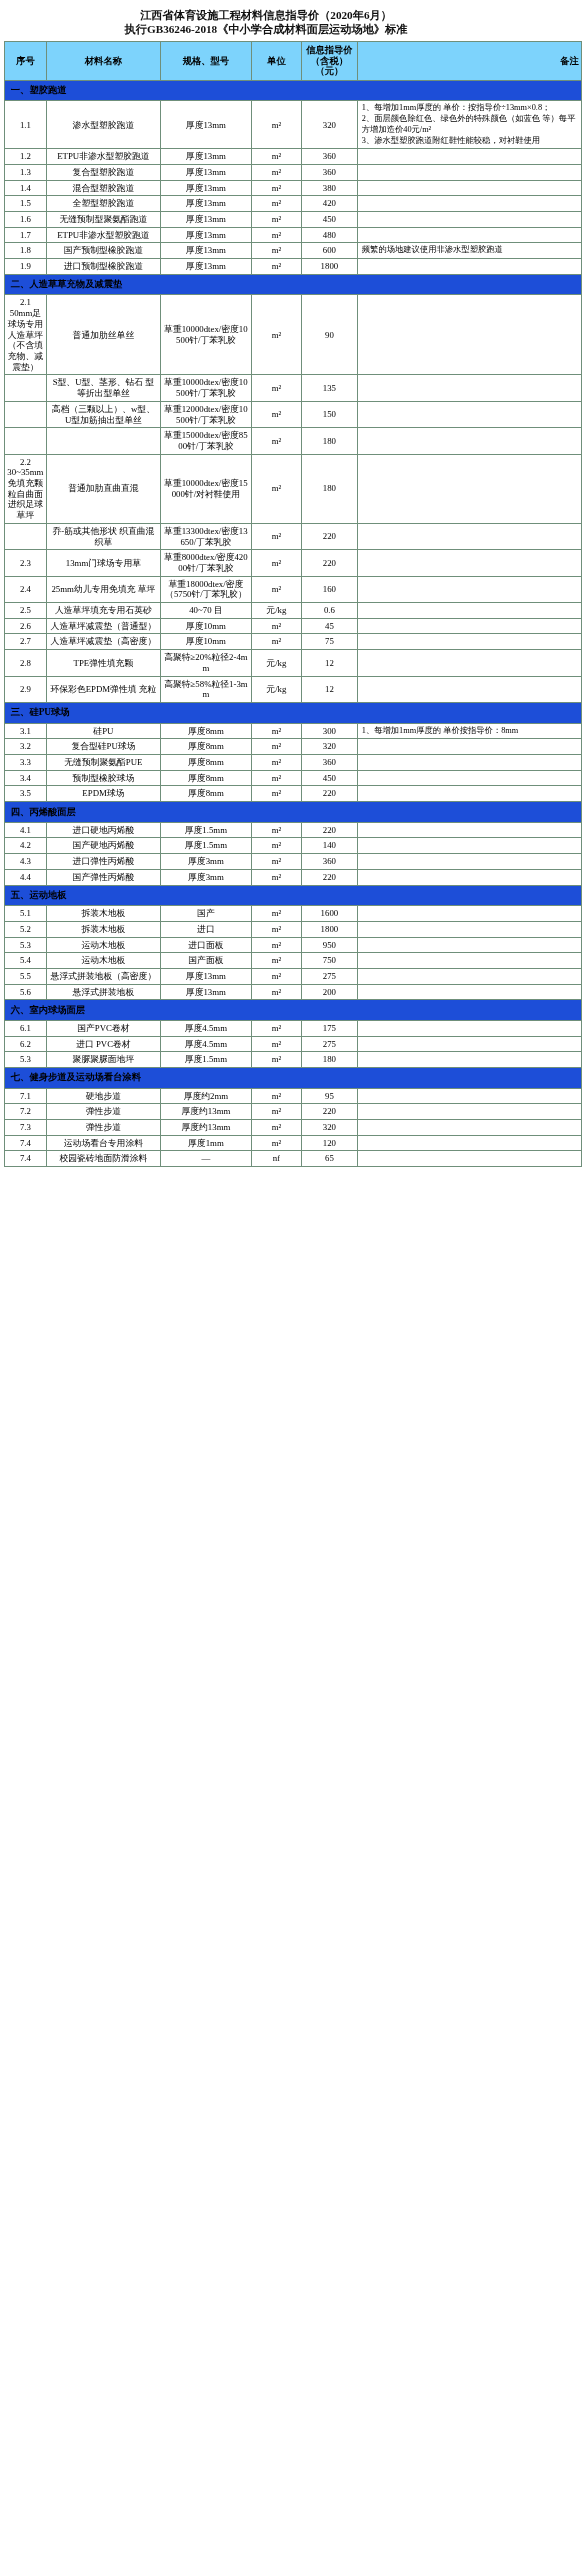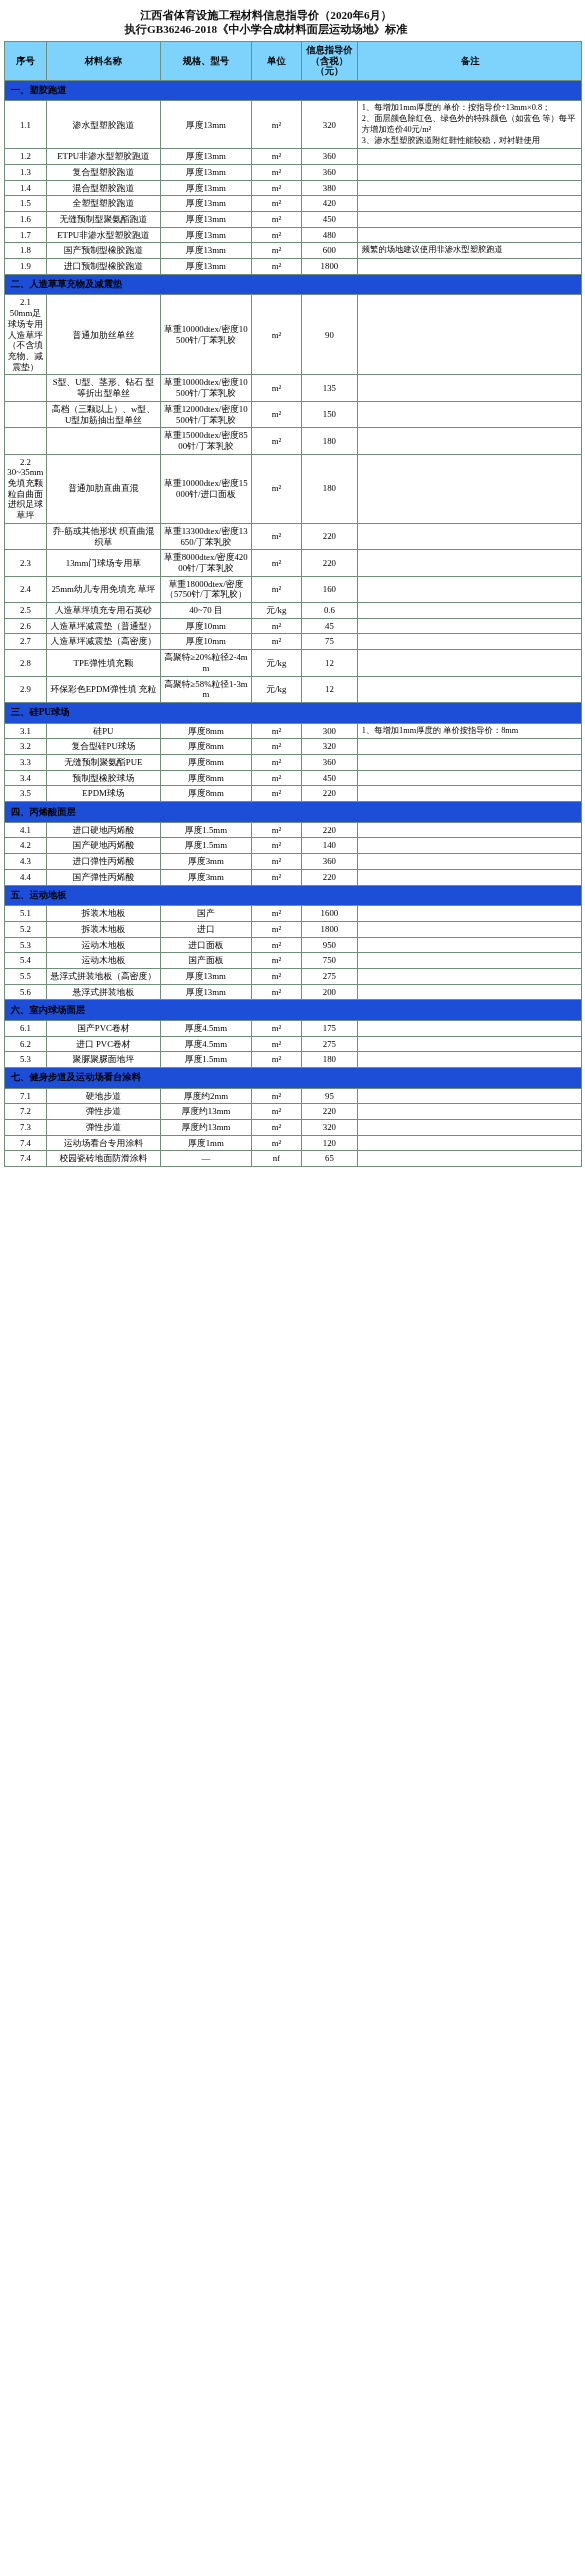--- a/index.html
+++ b/index.html
@@ -7,21 +7,21 @@
   .page{width:532px;height:2576px;position:relative;background:#fff;box-sizing:border-box;padding:5.9px 3.9px 0 3.9px;font-family:Liberation Serif, serif;}
   .title-block{text-align:center;font-weight:bold;font-size:11.2px;line-height:14.6px;color:#111;padding:2px 0 3.9px 0;}
   table{border-collapse:collapse;width:578px;table-layout:fixed;margin:0 auto;}
   td,th{border:1px solid #6f8f7a;font-size:8.8px;line-height:10.7px;padding:2px 2px;vertical-align:middle;word-break:break-all;}
   thead th{background:#7dd3fc;font-weight:bold;text-align:center;font-size:9.3px;padding:2.9px 2px;}
   .c0{width:37px;}
   .c1{width:109px;text-align:center;}
   .c2{width:86px;text-align:center;}
   .c3{width:45px;text-align:center;}
   .c4{width:51px;text-align:center;}
-  .c5{width:auto;text-align:center;padding-left:3.9px;}
+  .c5{width:auto;text-align:right;padding-left:3.9px;}
   tr.section td{background:#1d4ed8;font-weight:bold;text-align:left;padding-left:5.9px;font-size:9.3px;height:15.6px;}
   td.num{text-align:center;}
   td.center{text-align:center;}
   .remark{font-size:8.3px;line-height:10.7px;text-align:left;}
 </style>
 </head>
 <body>
 
 <div class="page">
 
@@ -148,21 +148,21 @@
           <td class="c0 num"></td>
           <td class="c1"></td>
           <td class="c2">草重15000dtex/密度8500针/丁苯乳胶</td>
           <td class="c3 center">m²</td>
           <td class="c4 center">180</td>
           <td class="c5 remark"></td>
         </tr>
         <tr>
           <td class="c0 num">2.2<br>30~35mm免填充颗粒自曲面进织足球草坪</td>
           <td class="c1">普通加肋直曲直混</td>
-          <td class="c2">草重10000dtex/密度15000针/进口面板</td>
+          <td class="c2">草重10000dtex/密度15000针/对衬鞋使用</td>
           <td class="c3 center">m²</td>
           <td class="c4 center">180</td>
           <td class="c5 remark"></td>
         </tr>
         <tr>
           <td class="c0 num"></td>
           <td class="c1">乔-筋或其他形状 织直曲混 织草</td>
           <td class="c2">草重13300dtex/密度13650/丁苯乳胶</td>
           <td class="c3 center">m²</td>
           <td class="c4 center">220</td>

